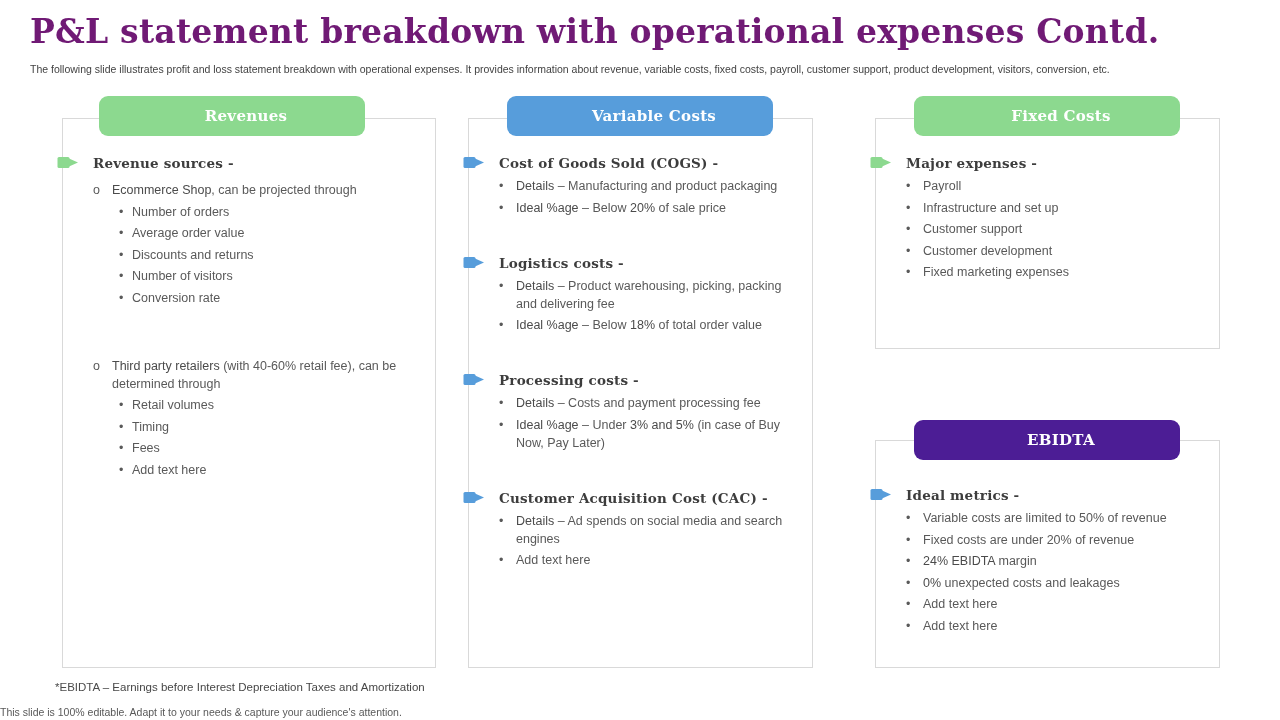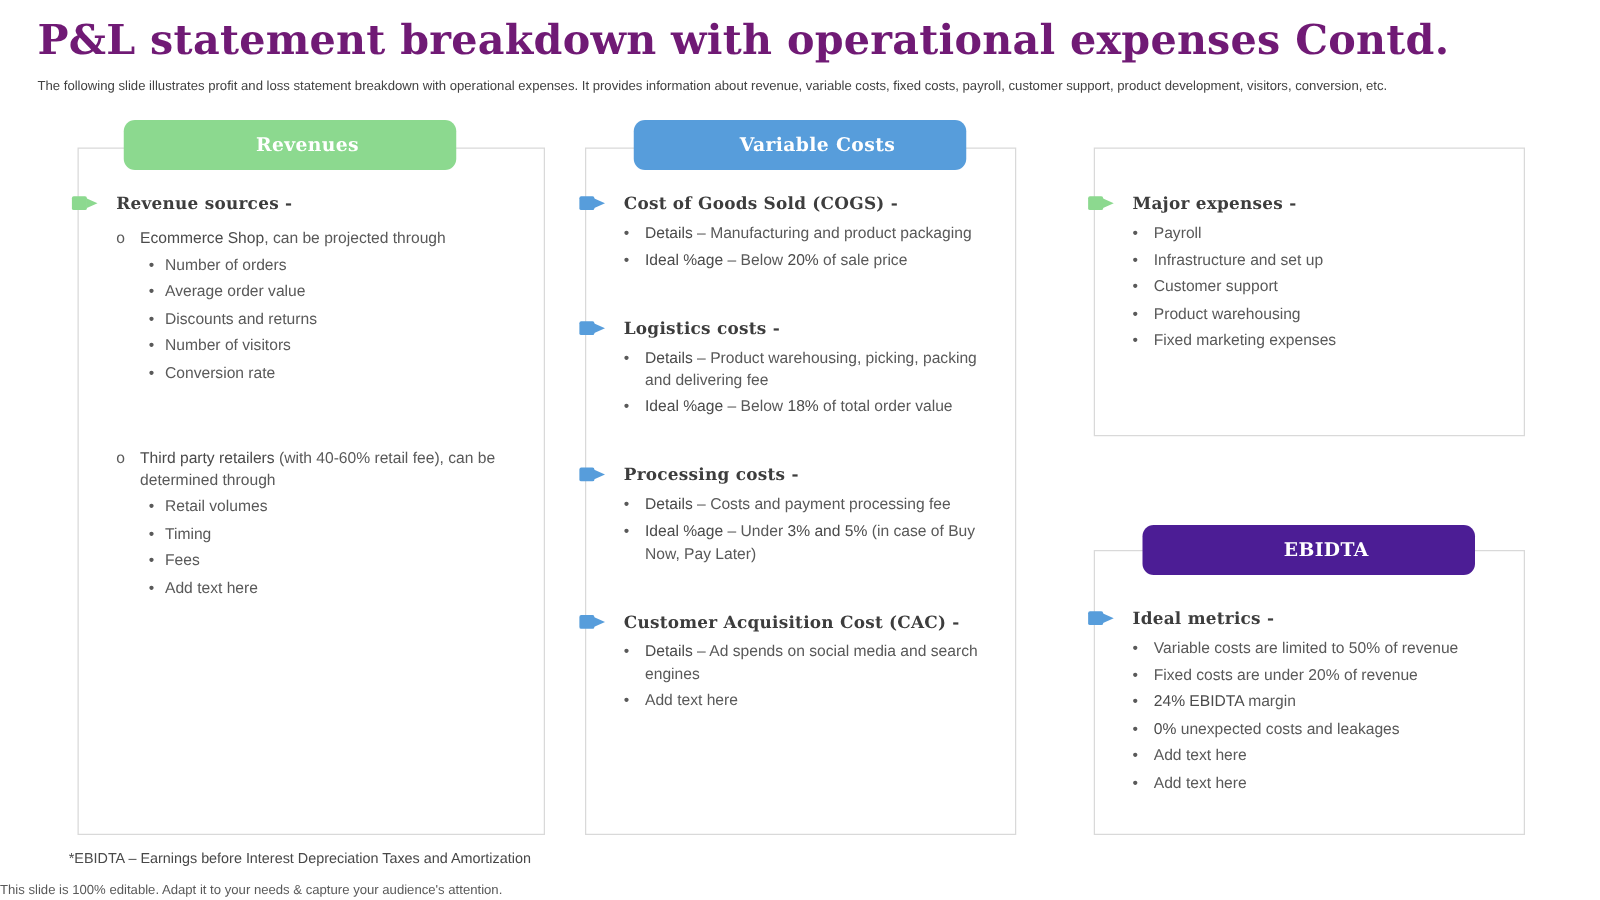--- a/index.html
+++ b/index.html
@@ -66,20 +66,21 @@
 </head>
 <body>
 
 <div class="slide">
 
   <div class="title">P&amp;L statement breakdown with operational expenses Contd.</div>
   <div class="subtitle">The following slide illustrates profit and loss statement breakdown with operational expenses. It provides information about revenue, variable costs, fixed costs, payroll, customer support, product development, visitors, conversion, etc.</div>
 
   <div class="pill" id="pill-revenues" style="background-color: rgb(140, 217, 143);">Revenues</div>
   <div class="pill" id="pill-variable" style="background-color: rgb(87, 157, 219);">Variable Costs</div>
+  <div class="pill" id="pill-fixed" style="background-color: rgb(140, 217, 143);">Fixed Costs</div>
   <div class="pill" id="pill-ebidta" style="background-color: #4c1d95;">EBIDTA</div>
 
   <div class="panel" id="panel-revenues">
     <div class="panel-inner">
       <div class="section">
         <span class="arrow">
           <svg width="23" height="15" viewBox="0 0 23 15">
               <rect x="0.5" y="2" width="12" height="11" rx="1.5" fill="#8CD98F"></rect>
               <polygon points="12,3.5 21,7.5 12,11.5" fill="#8CD98F"></polygon>
             </svg>
@@ -240,21 +241,21 @@
             <div class="li">
               <span class="marker">•</span>
               <span class="li-text">Infrastructure and set up</span>
             </div>
             <div class="li">
               <span class="marker">•</span>
               <span class="li-text">Customer support</span>
             </div>
             <div class="li">
               <span class="marker">•</span>
-              <span class="li-text">Product warehousing</span>
+              <span class="li-text">Customer development</span>
             </div>
             <div class="li">
               <span class="marker">•</span>
               <span class="li-text">Fixed marketing expenses</span>
             </div>
           </div>
       </div>
     </div>
   </div>
 

